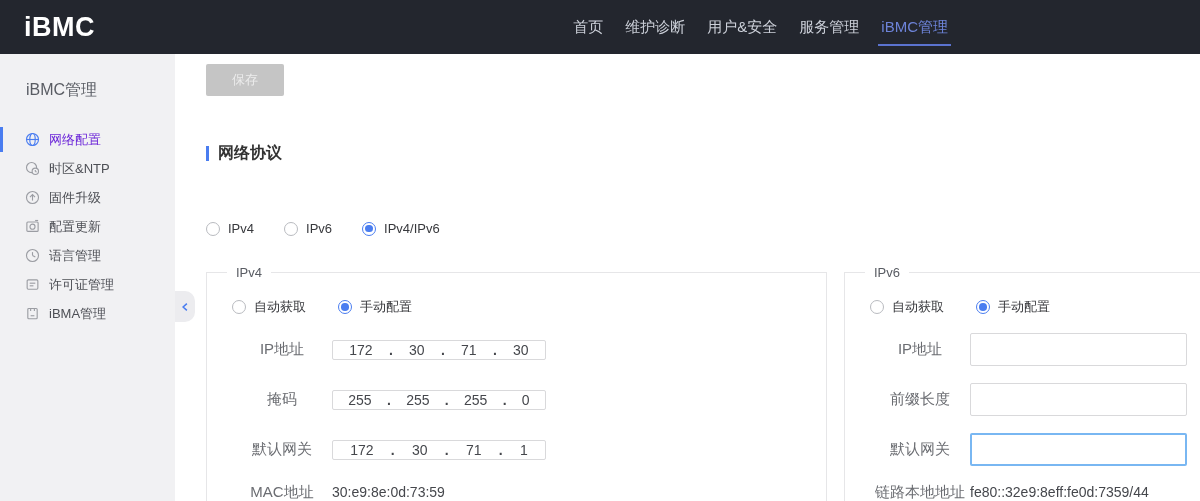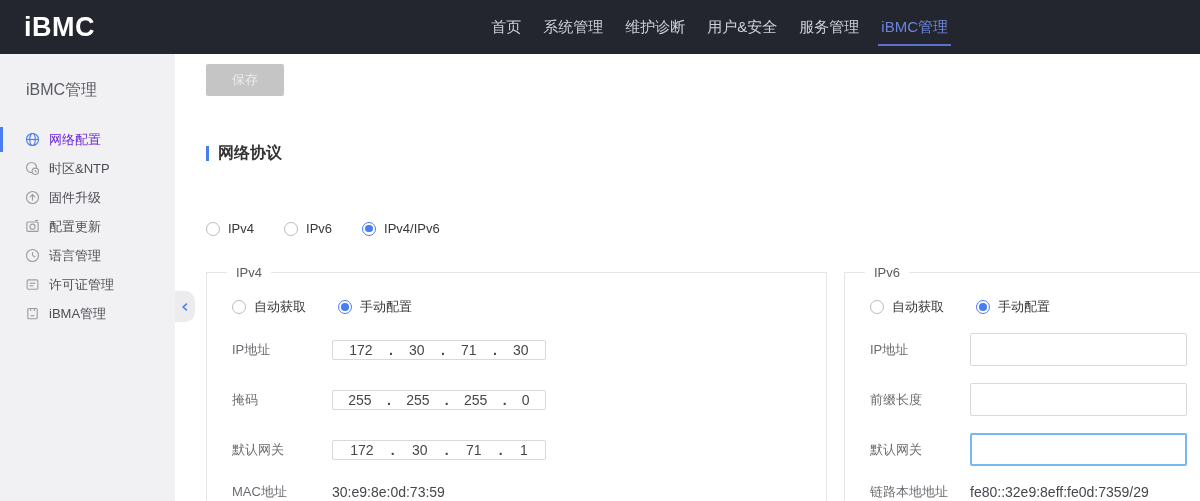--- a/index.html
+++ b/index.html
@@ -53,39 +53,38 @@
                           bottom:2.2px; background:#4a7df0; border-radius:50%; }
 
   .panels { margin-top:29px; display:flex; gap:17px; }
   fieldset { border:1px solid #e6e6e8; width:621px; flex-shrink:0;
              padding:0 0 60px 25px; height:560px; }
   legend { font-size:13px; color:#595c63; padding:0 9px; margin-left:-5px; }
 
   .mode-row { margin-top:18px; display:flex; gap:32px; }
   .field-row { margin-top:17px; display:flex; align-items:center; min-height:33px; }
   .field-row.static { margin-top:15px; min-height:22px; }
-  .field-label { width:100px; font-size:13px; color:#6b6d72; flex-shrink:0; }
+  .field-label { width:100px; font-size:15px; color:#6b6d72; flex-shrink:0;text-align:center; }
   .ip-box { width:214px; height:20px; border:1px solid #d9d9db; border-radius:2px;
             background:#fff; display:flex; align-items:center; justify-content:space-evenly;
             font-size:14px; color:#45474c; cursor:text; }
   .ip-dot { color:#45474c; font-weight:bold; }
   .text-input { width:217px; height:33px; border:1px solid #d9d9db; border-radius:2px;
                 font-size:14px; color:#333; padding:0 8px; outline:none; background:#fff;
                 font-family:inherit; }
   .text-input.focused { border:2px solid #79b7f2; }
   .static-value { font-size:14px; color:#45474c; }
 </style>
 </head>
 <body>
 
 <div class="header">
   <div class="logo">iBMC</div>
   <div class="nav">
     <div class="nav-item">首页</div>
-    <div class="nav-item">系统管理</div>
     <div class="nav-item">维护诊断</div>
     <div class="nav-item">用户&amp;安全</div>
     <div class="nav-item">服务管理</div>
     <div class="nav-item active">iBMC管理</div>
   </div>
 </div>
 
 <div class="layout">
 
   <div class="sidebar">
@@ -291,19 +290,19 @@
           <input class="text-input" type="text" value="" style="">
         </div>
 
         <div class="field-row">
           <span class="field-label">默认网关</span>
           <input class="text-input focused" type="text" value="" style="">
         </div>
 
         <div class="field-row static">
           <span class="field-label">链路本地地址</span>
-          <span class="static-value">fe80::32e9:8eff:fe0d:7359/29</span>
+          <span class="static-value">fe80::32e9:8eff:fe0d:7359/44</span>
         </div>
       </fieldset>
 
     </div>
   </div>
 </div>
 
 </body></html>

